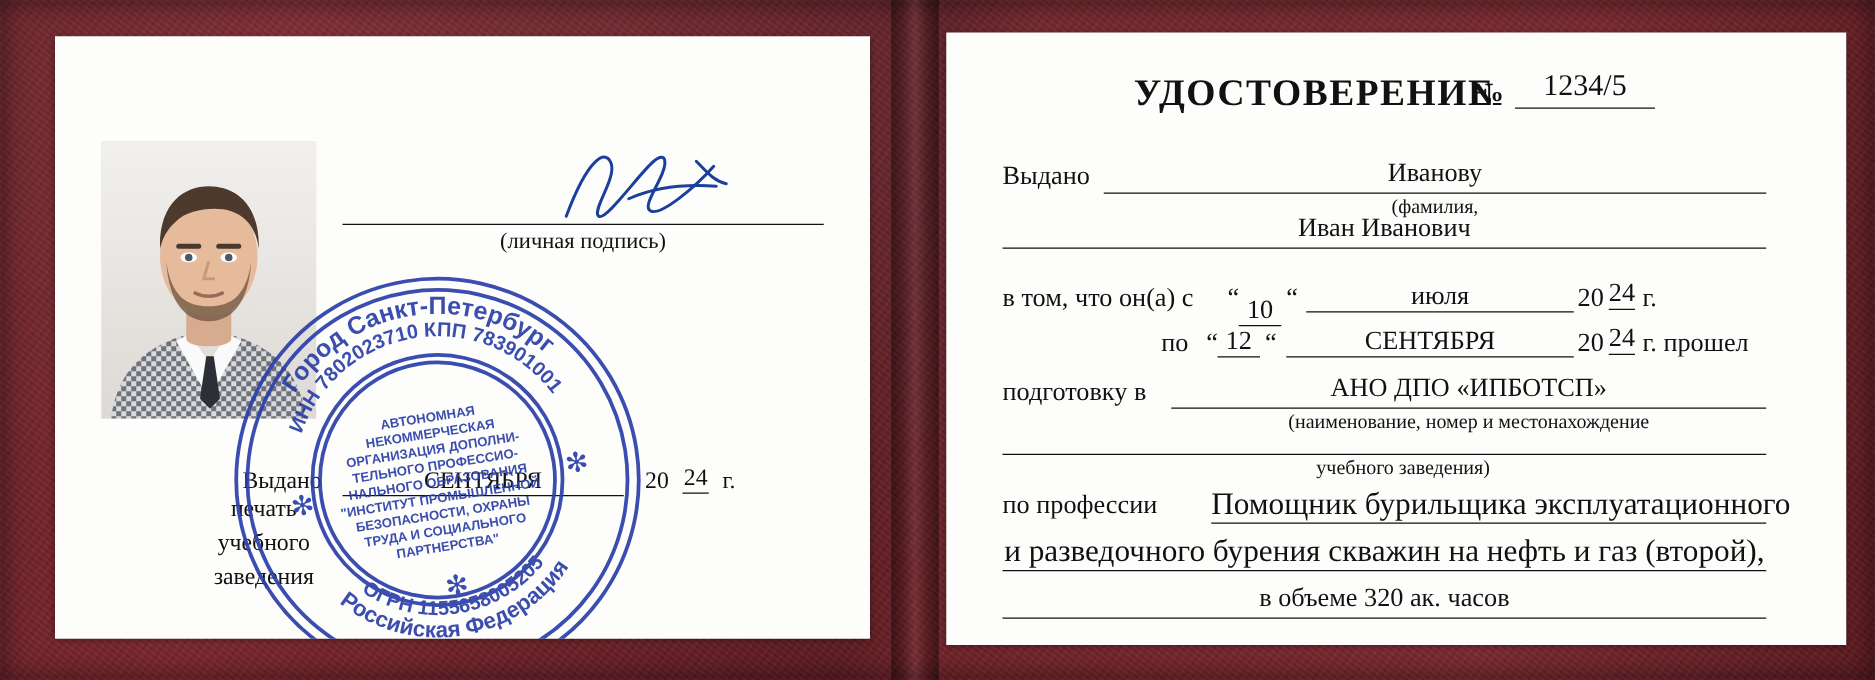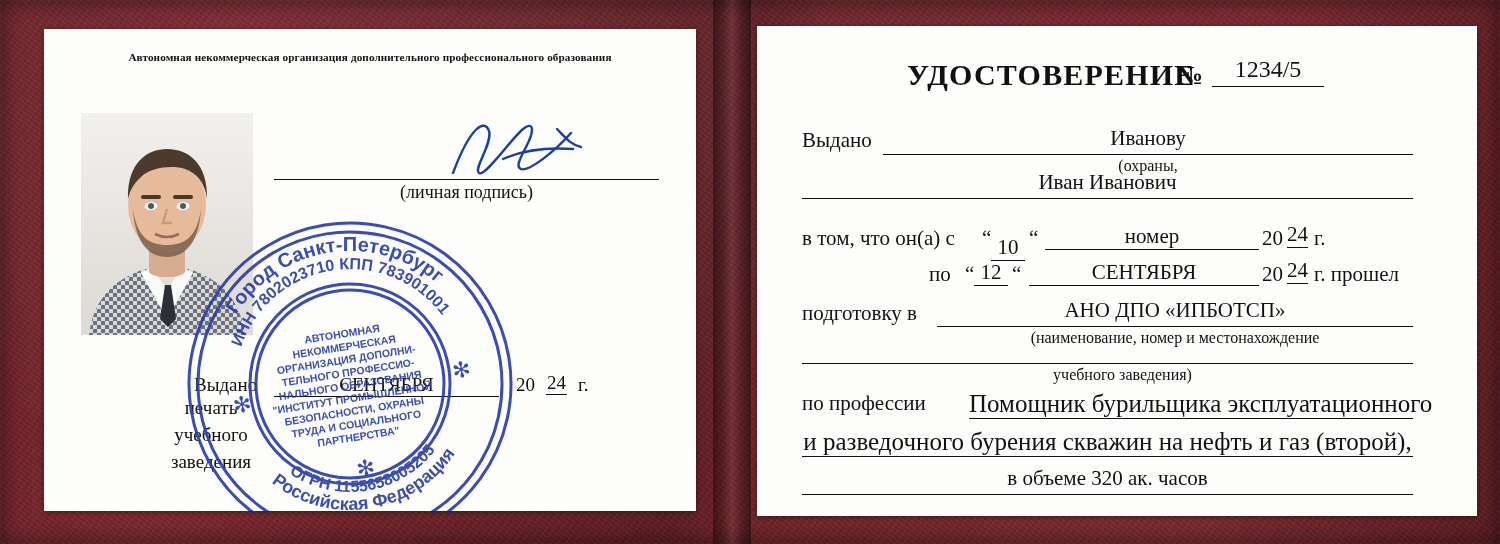--- a/index.html
+++ b/index.html
@@ -244,21 +244,20 @@
 
 <div id="page">
 
   <div class="cover"></div>
   <div class="cover-edge"></div>
   <div class="spine"></div>
 
   <div class="page-sheet" id="left-page">
 
     <div class="org-head">
-      <div>Автономная некоммерческая организация дополнительного профессионального образования</div>
     </div>
 
     <div class="photo">
       <svg width="172" height="222" viewBox="0 0 172 222" xmlns="http://www.w3.org/2000/svg">
         <defs>
           <linearGradient id="bg" x1="0" y1="0" x2="0" y2="1">
             <stop offset="0%" stop-color="#f2f0ee"></stop>
             <stop offset="100%" stop-color="#ddd9d4"></stop>
           </linearGradient>
           <pattern id="checks" width="8" height="8" patternUnits="userSpaceOnUse">
@@ -374,31 +373,31 @@
 
   <div class="page-sheet" id="right-page">
 
     <div class="r-title">УДОСТОВЕРЕНИЕ</div>
     <div class="r-num-sym">№</div>
     <div class="r-num-val">1234/5</div>
 
     <div class="rtext" style="left:45px; top:102px;">Выдано</div>
     <div class="rline" style="left:126px; top:128px; width:530px;"></div>
     <div class="rfill" style="left:126px; top:100px; width:530px;">Иванову</div>
-    <div class="rcap" style="left:126px; top:131px; width:530px; text-align:center;">(охраны,</div>
+    <div class="rcap" style="left:126px; top:131px; width:530px; text-align:center;">(фамилия,</div>
 
     <div class="rline" style="left:45px; top:172px; width:611px;"></div>
     <div class="rfill" style="left:45px; top:144px; width:611px;">Иван Иванович</div>
 
     <div class="rtext" style="left:45px; top:200px;">в том, что он(а) с</div>
     <div class="rtext" style="left:225px; top:200px;">“</div>
     <div class="rfill" style="left:234px; top:198px; width:34px; border-bottom:1.5px solid #111;margin-top:11px;">10</div>
     <div class="rtext" style="left:272px; top:200px;">“</div>
     <div class="rline" style="left:288px; top:223px; width:214px;"></div>
-    <div class="rfill" style="left:288px; top:198px; width:214px;">номер</div>
+    <div class="rfill" style="left:288px; top:198px; width:214px;">июля</div>
     <div class="rtext" style="left:505px; top:200px;">20</div>
     <div class="rtext" style="left:530px; top:196px; border-bottom:1.5px solid #111;">24</div>
     <div class="rtext" style="left:557px; top:200px;">г.</div>
 
     <div class="rtext" style="left:172px; top:236px;">по</div>
     <div class="rtext" style="left:208px; top:236px;">“</div>
     <div class="rfill" style="left:217px; top:234px; width:34px; border-bottom:1.5px solid #111;">12</div>
     <div class="rtext" style="left:255px; top:236px;">“</div>
     <div class="rline" style="left:272px; top:259px; width:230px;"></div>
     <div class="rfill" style="left:272px; top:234px; width:230px;">СЕНТЯБРЯ</div>

